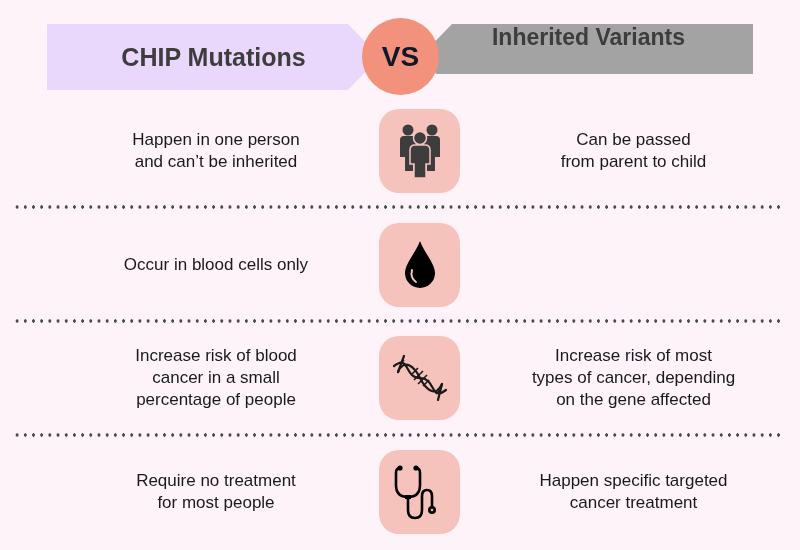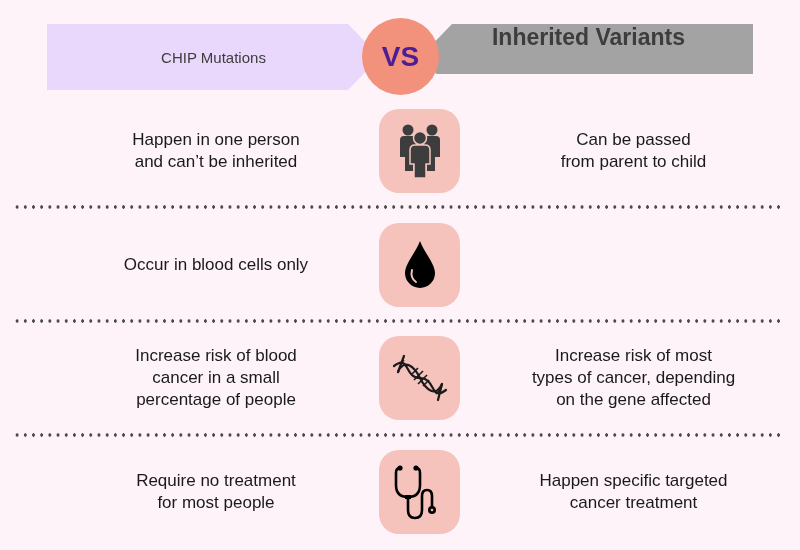--- a/index.html
+++ b/index.html
@@ -10,34 +10,34 @@
       color: #1a1a1a;
       position: relative;
       overflow: hidden;
     }
     .header-left {
       position: absolute; left: 47px; top: 24px; width: 333px; height: 66px;
       background: #e9d8fb;
       clip-path: polygon(0 0, 301px 0, 333px 33px, 301px 66px, 0 66px);
       display: flex; align-items: center; justify-content: center;
     }
-    .header-left span { font-weight: normal; font-size: 15px; color: #3d3d3d; margin-right: 0; }
+    .header-left span { font-weight: bold; font-size: 25px; color: #3d3d3d; margin-right: 0; }
     .header-right {
       position: absolute; left: 420px; top: 24px; width: 333px; height: 50px;
       background: #a3a3a3;
       clip-path: polygon(32px 0, 333px 0, 333px 66px, 32px 66px, 0 33px);
       display: flex; align-items: flex-start; justify-content: center;
     }
     .header-right span { font-weight: bold; font-size: 23px; color: #3d3d3d; margin-left: 4px; }
     .vs-circle {
       position: absolute; left: 362px; top: 18px; width: 77px; height: 77px;
       border-radius: 50%; background: #f2917c;
       display: flex; align-items: center; justify-content: center;
     }
-    .vs-circle span { font-weight: bold; font-size: 28px; color: #4c1d95; }
+    .vs-circle span { font-weight: bold; font-size: 28px; color: #0f172a; }
 
     .row { position: absolute; left: 16px; width: 800px; height: 84px; }
     .cell-text {
       position: absolute; top: 0; height: 84px;
       display: flex; align-items: center; justify-content: center;
       text-align: center; font-size: 17px; line-height: 22px; color: #1a1a1a;
     }
     .cell-left { left: 55px; width: 290px; }
     .cell-right { left: 470px; width: 295px; }
     .cell-text span { white-space: pre-line; }

